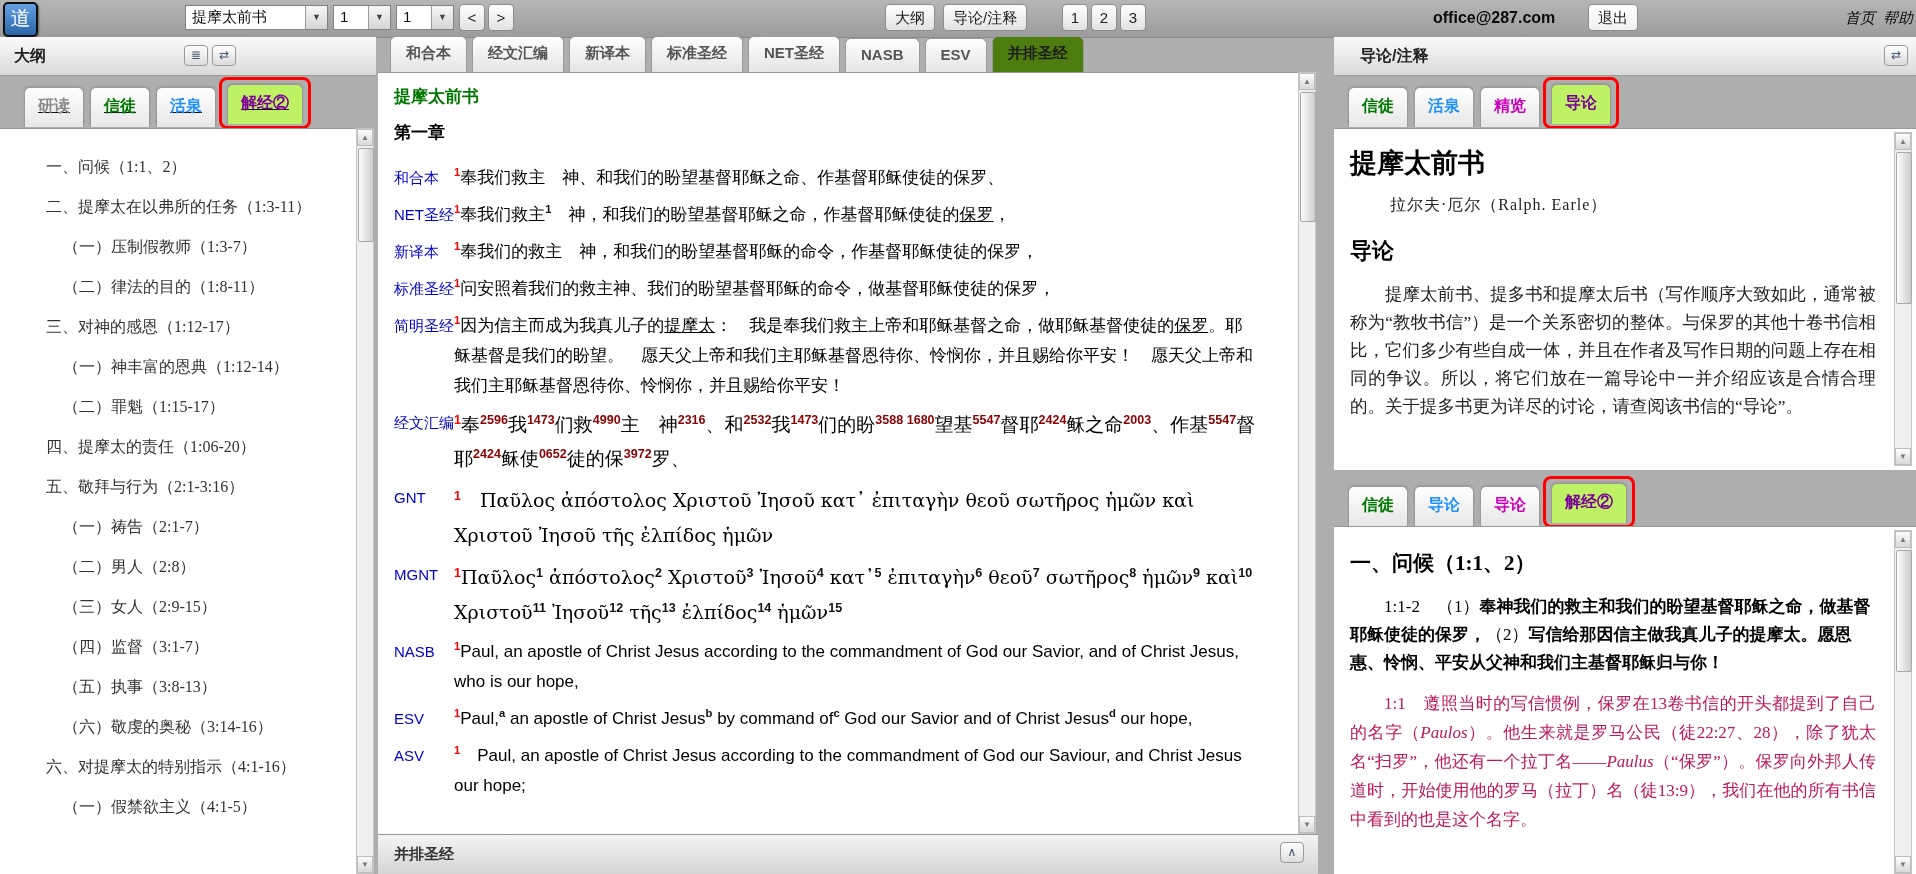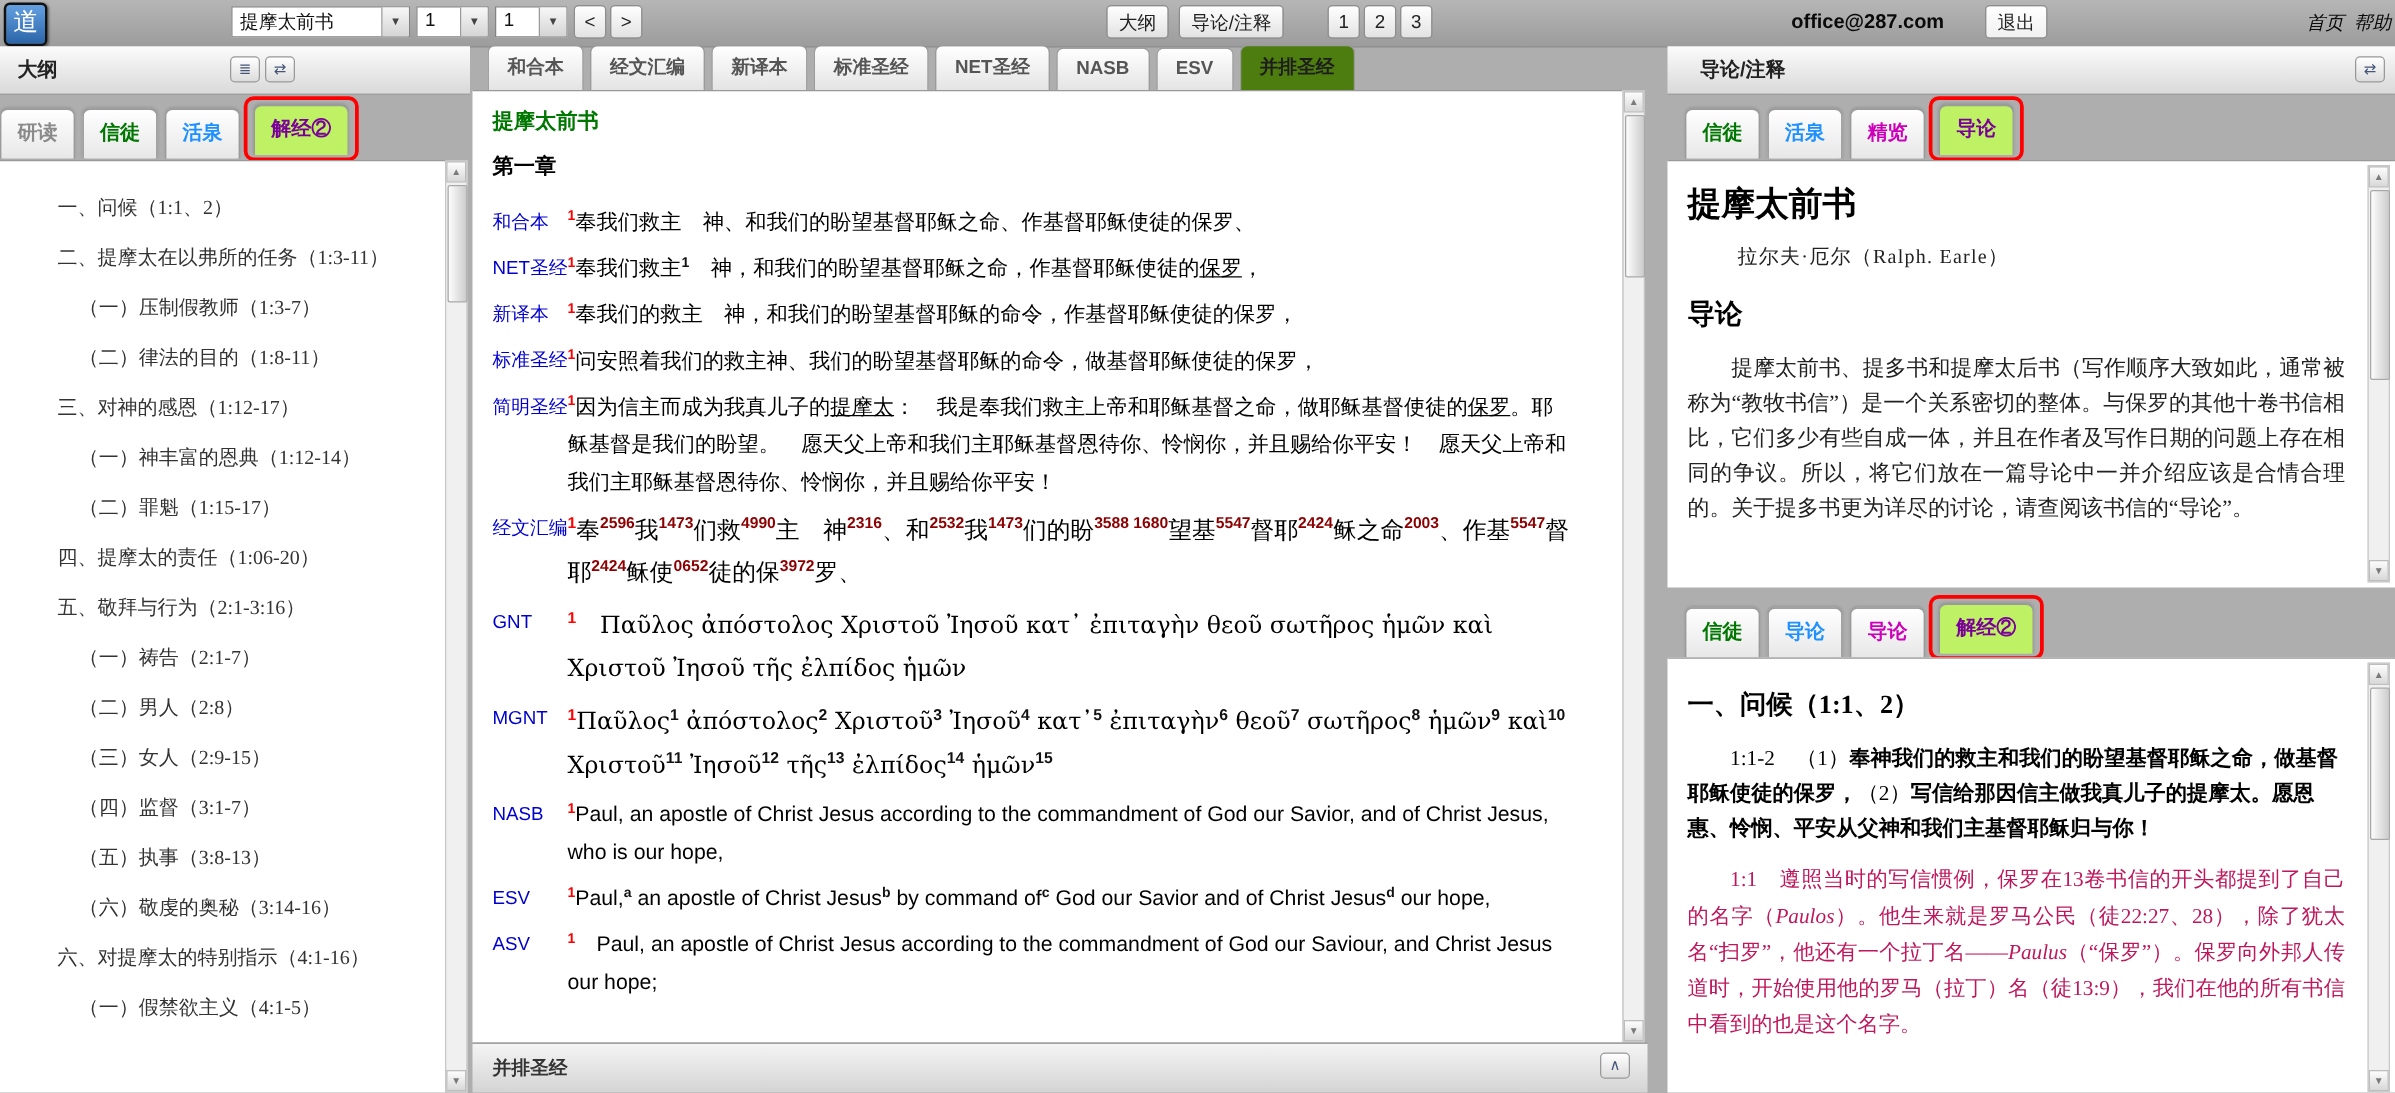--- a/index.html
+++ b/index.html
@@ -52,21 +52,21 @@
   .sb{position:absolute;width:18px;background:#f0f0f0;border:1px solid #c6c6c6;box-sizing:border-box;
       display:flex;flex-direction:column;}
   .sb .sbtn{height:17px;background:linear-gradient(#fdfdfd,#d8d8d8);border:1px solid #bdbdbd;
       color:#7a7a7a;font-size:8px;text-align:center;line-height:15px;box-sizing:border-box;}
   .sb .track{flex:1;position:relative;}
   .sb .thumb{position:absolute;left:1px;width:14px;border:1px solid #a8a8a8;border-radius:2px;
       background:linear-gradient(90deg,#fdfdfd,#cccccc);}
 
   
   #left-panel{position:absolute;left:0;top:37px;width:376px;height:837px;}
-  #left-panel .tabrow{top:48px;padding-left:0;}
+  #left-panel .tabrow{top:48px;padding-left:24px;text-decoration:underline;}
   .lcontent{position:absolute;left:0;top:91px;width:356px;height:746px;background:#fff;
             border-top:1px solid #999;overflow:hidden;padding:12px 6px 0 8px;box-sizing:border-box;}
   .ol-item{display:block;margin:11px 0 0;line-height:29px;font-family:"Liberation Serif",serif;
            font-size:16px;color:#333;cursor:default;}
   .ol-item.lv1{text-indent:38px;}
   .ol-item.lv2{text-indent:55px;}
   #left-sb{left:356px;top:91px;height:746px;}
   #left-sb .thumb{top:2px;height:92px;}
 
   

